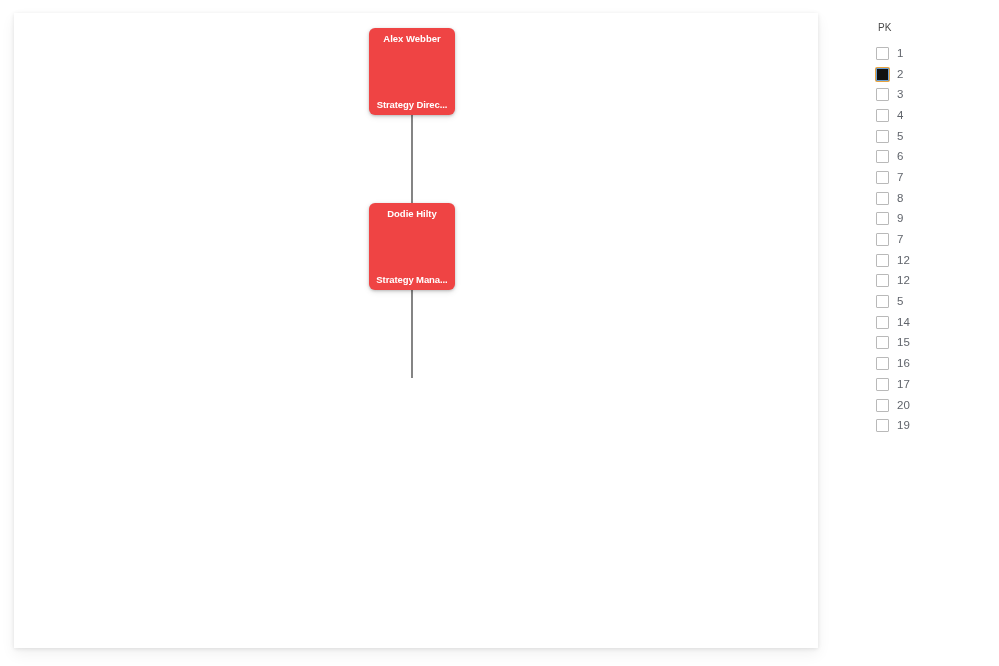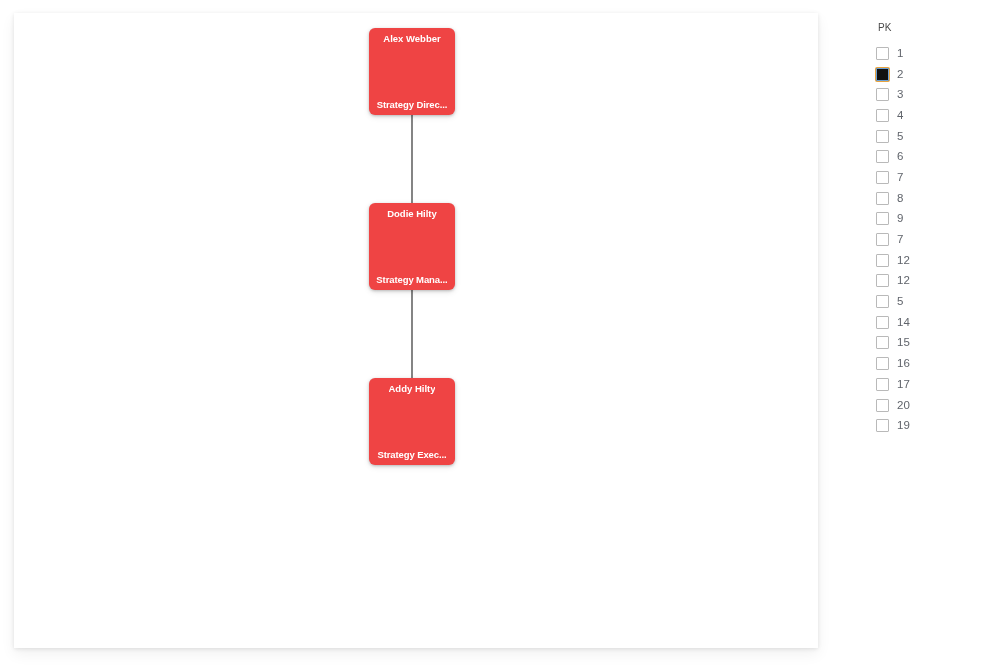--- a/index.html
+++ b/index.html
@@ -136,24 +136,20 @@
     <div class="node" id="node-0">
       <div class="node-name">Alex Webber</div>
       <div class="node-title">Strategy Direc...</div>
     </div>
 
     <div class="node" id="node-1">
       <div class="node-name">Dodie Hilty</div>
       <div class="node-title">Strategy Mana...</div>
     </div>
 
-    <div class="node" id="node-2">
-      <div class="node-name">Addy Hilty</div>
-      <div class="node-title">Strategy Exec...</div>
-    </div>
 
   </div>
 
   <div class="legend">
     <div class="legend-title">PK</div>
     <ul class="legend-list" id="legend-list">
         <li class="legend-item">
           <span class="legend-box"></span>
           <span class="legend-label">1</span>
         </li>

